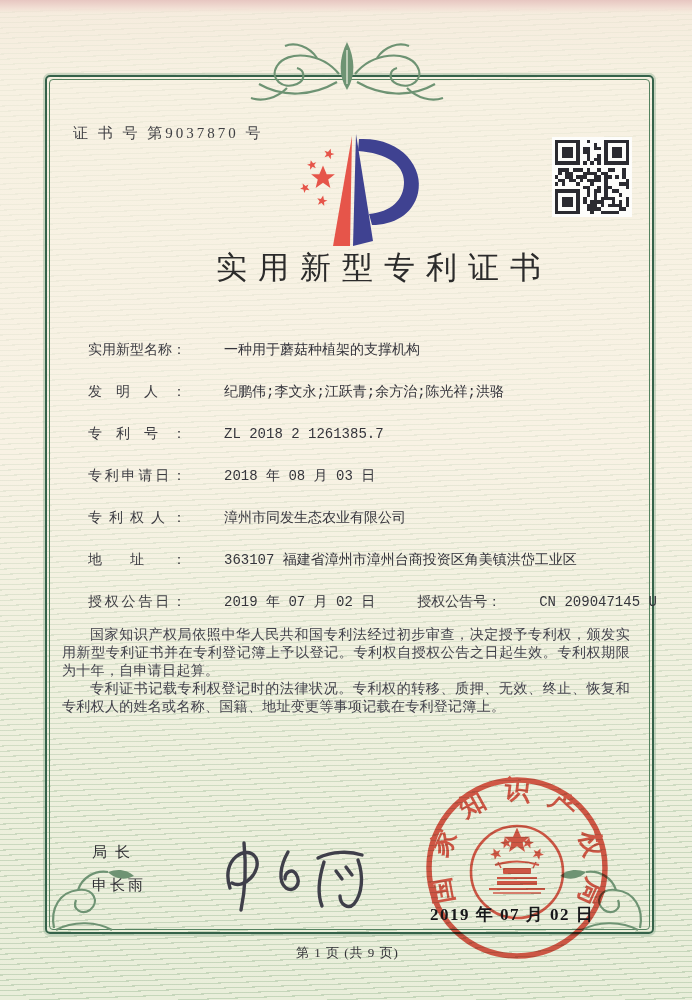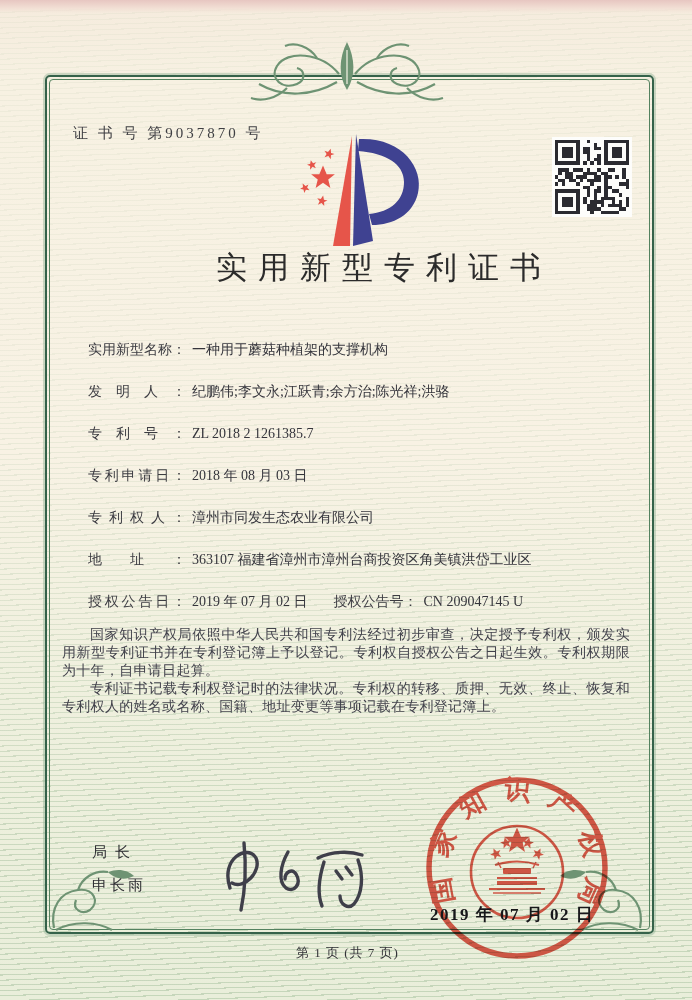--- a/index.html
+++ b/index.html
@@ -15,23 +15,23 @@
   .frame{position:absolute;left:45px;top:75px;width:605px;height:855px;
         border:2px solid #35624a;border-radius:5px;
         box-shadow:0 0 0 2px rgba(130,168,138,.38);}
   .frame::after{content:"";position:absolute;inset:2px;border:1px solid #54825f;border-radius:4px;}
   .cert-no{position:absolute;left:73px;top:124px;font-size:15px;letter-spacing:3px;color:#3f3f43;}
   .logo{position:absolute;left:295px;top:126px;}
   .qr{position:absolute;left:552px;top:137px;width:78px;height:78px;background:#fdfdfb;padding:1px;}
   .title{position:absolute;left:45px;top:247px;width:678px;text-align:center;
         font-size:31px;font-weight:400;letter-spacing:11px;color:#2b2b2b;}
   .rows{position:absolute;left:88px;top:340px;width:545px;font-size:14px;color:#3a3a40;}
-  .frow{display:flex;margin-bottom:22px;line-height:20px;white-space:nowrap;}
+  .frow{display:flex;margin-bottom:22px;line-height:20px;white-space:nowrap;gap:16px;}
   .flabel{display:inline-block;width:98px;flex:0 0 98px;text-align:justify;text-align-last:justify;color:#3c3c42;}
-  .fvalue{margin-left:6px;color:#35353c;}
+  .fvalue{margin-left:22px;color:#35353c;font-family:Liberation Mono, monospace;}
   .flabel2{margin-left:26px;color:#3c3c42;}
   .paras{position:absolute;left:62px;top:626px;width:568px;font-size:14px;line-height:18px;
         color:#42424c;text-align:justify;letter-spacing:.3px;}
   .paras p{margin:0;text-indent:2em;}
   .officer{position:absolute;left:92px;top:843px;color:#2e2e33;font-size:15px;}
   .officer .o-title{letter-spacing:8px;margin-bottom:14px;}
   .officer .o-name{letter-spacing:3px;}
   .signature{position:absolute;left:200px;top:838px;}
   .seal{position:absolute;left:417px;top:768px;mix-blend-mode:multiply;opacity:.9;}
   .seal-date{position:absolute;left:430px;top:903px;font-size:17px;font-weight:600;letter-spacing:1.5px;color:#17171a;z-index:5;}
@@ -191,15 +191,15 @@
       <rect x="86" y="100" width="28" height="6" rx="1" stroke="none"></rect>
       <path d="M80,110 H120" fill="none" stroke-width="2.2"></path>
       <rect x="80" y="113" width="40" height="4" stroke="none"></rect>
       <path d="M72,121 H128" fill="none" stroke-width="2"></path>
       <path d="M76,125 H124" fill="none" stroke-width="1.6"></path>
     </g>
   </svg>
 
   <div class="seal-date">2019 年 07 月 02 日</div>
 
-  <div class="footer">第 1 页 (共 7 页)</div>
+  <div class="footer">第 1 页 (共 9 页)</div>
 
 </div>
 
 </body></html>

